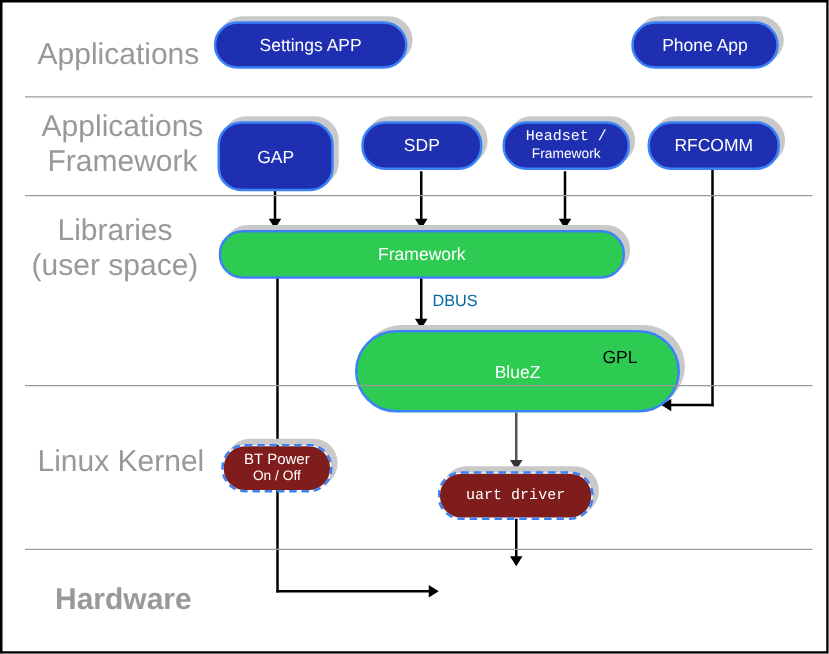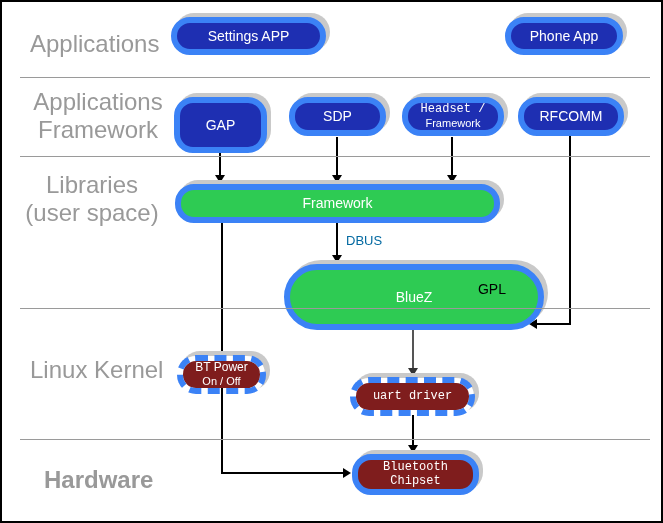--- a/index.html
+++ b/index.html
@@ -8,21 +8,21 @@
     box-sizing:border-box; border:2px solid #000; background:#fff;
     font-family:"Liberation Sans","DejaVu Sans",sans-serif;
     overflow:hidden;
   }
   .divider { position:absolute; left:18px; width:630px; height:1px; background:#9a9a9a; z-index:3; }
   .layer-label { position:absolute; color:#999; font-size:24px; z-index:2; white-space:nowrap; }
   .layer-label.two-line { text-align:center; white-space:normal; line-height:28px; }
 
   .pill {
     position:absolute; display:flex; flex-direction:column; align-items:center; justify-content:center;
-    color:#fff; border:6px solid #3b82f6; box-sizing:border-box;
+    color:#fff; border:2px solid #3b82f6; box-sizing:border-box;
     box-shadow:4px -4px 0 0 #c9c9c9; text-align:center; z-index:2; line-height:1.15;
   }
   .blue  { background:#1e2fb2; }
   .green { background:#2ecb53; }
   .red   { background:#7f1d1d; }
   .dashed { border-style:dashed; background-clip:padding-box; }
   .r19 { border-radius:19px; }
   .r33 { border-radius:33px; }
   .f14 { font-size:14px; }
   .f13 { font-size:12px;font-family:Liberation Mono, monospace; }
@@ -122,18 +122,14 @@
   </div>
 
   <div class="pill red dashed r19" style="left:175px; top:353px; width:89px; height:39px;">
     <span class="f12">BT Power</span>
     <span class="f11">On / Off</span>
   </div>
   <div class="pill red dashed r19 f13" style="left:348px; top:375px; width:125px; height:39px;">
     <span>uart driver</span>
   </div>
 
-  <div class="pill red r19" style="left:350px; top:452px; width:127px; height:41px;">
-    <span class="f13">Bluetooth</span>
-    <span class="f13">Chipset</span>
-  </div>
 
 </div>
 
 </body></html>

